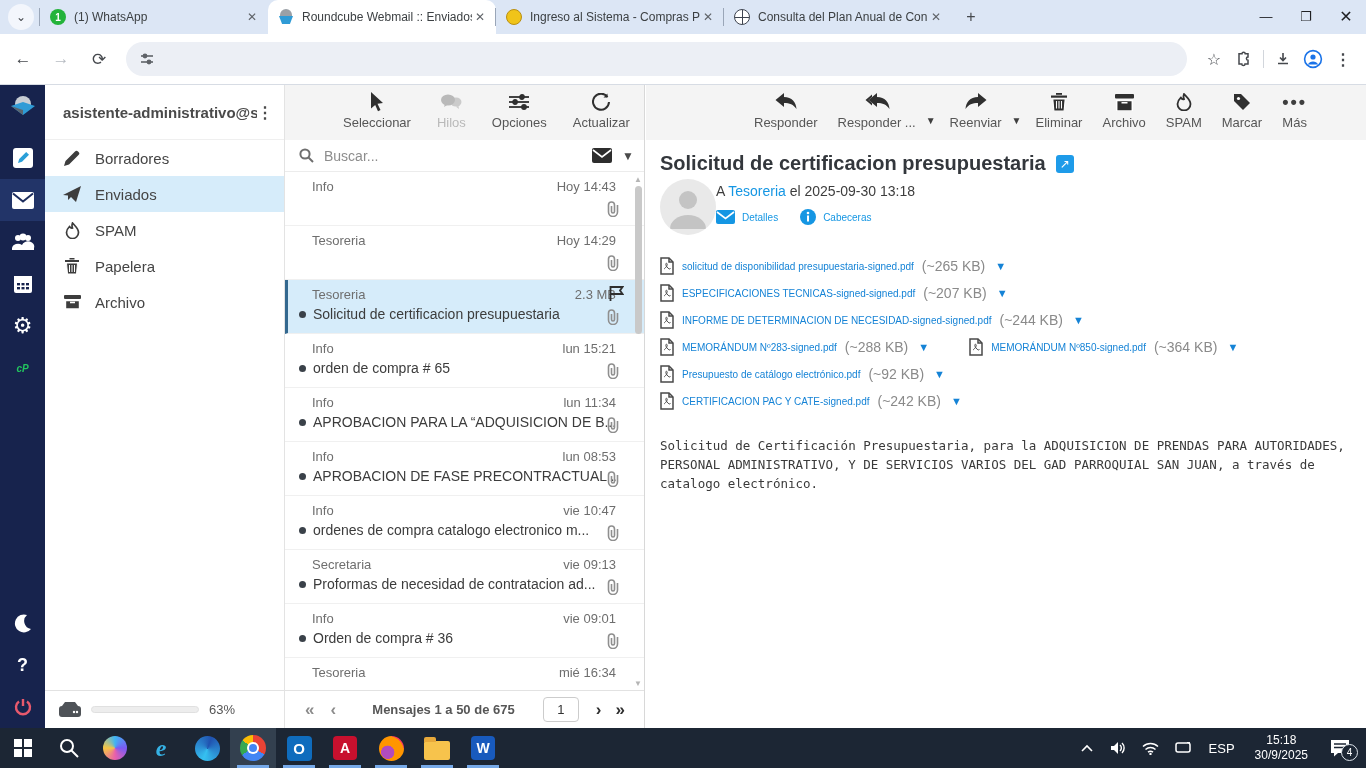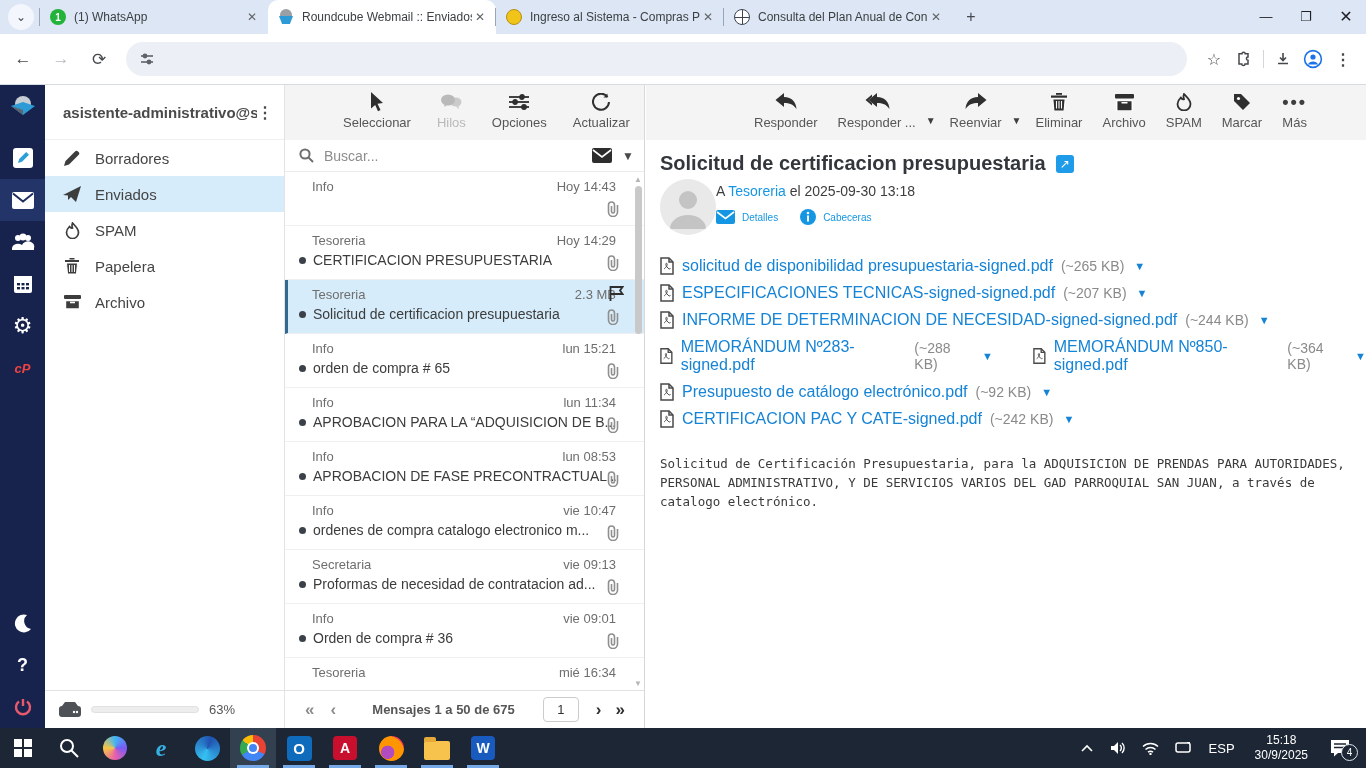--- a/index.html
+++ b/index.html
@@ -42,21 +42,21 @@
 
   
   .app { position:absolute; left:0; top:85px; width:1366px; height:643px; background:#fff; }
 
   
   .rail { position:absolute; left:0; top:0; width:45px; height:643px; background:#17234d; display:flex; flex-direction:column; align-items:center; }
   .rail .logo { margin-top:8px; margin-bottom:14px; }
   .railbtn { width:45px; height:42px; display:flex; align-items:center; justify-content:center; color:#fff; }
   .railbtn.active { background:#223468; }
   .rail .spacer { flex:1; }
-  .cp { color:#ef4444; font-weight:bold; font-size:13px; font-style:italic; }
+  .cp { color:#22c55e; font-weight:bold; font-size:10px; font-style:italic; }
   .railbtn.help { color:#fff; font-size:18px; font-weight:bold; }
 
   
   .folders { position:absolute; left:45px; top:0; width:240px; height:643px; background:#fff; border-right:1px solid #e3e3e3; }
   .acct { height:55px; display:flex; align-items:center; padding:0 10px 0 18px; border-bottom:1px solid #efefef; }
   .acct .name { flex:1; font-size:15px; font-weight:bold; color:#4a4a4a; white-space:nowrap; overflow:hidden; }
   .acct .kebab { color:#4a4a4a; font-size:16px; font-weight:bold; letter-spacing:1px; }
   .folder { height:36px; display:flex; align-items:center; padding:0 12px 0 16px; color:#454545; font-size:15px; }
   .folder .ficon { width:22px; margin-right:12px; color:#3d3d3d; display:flex; justify-content:center; }
   .folder.unread .flabel { font-weight:bold; color:#333; }
@@ -110,21 +110,21 @@
   .sender { display:flex; margin-top:4px; gap:0; }
   .avatar { width:56px; height:56px; border-radius:50%; background:#e9e9e9; overflow:hidden; display:flex; align-items:center; justify-content:center; }
   .sinfo { padding-top:4px; }
   .toline { font-size:14px; color:#3d3d3d; }
   .toline .lnk { color:#1596e3; }
   .hlinks { display:flex; align-items:center; gap:22px; margin-top:10px; }
   .hlink { display:flex; align-items:center; gap:7px; color:#1596e3; font-size:10px; }
   .attachments { margin-top:22px; display:flex; flex-direction:column; gap:9px; }
   .attline { display:flex; gap:40px; }
   .chip { display:flex; align-items:center; gap:8px; }
-  .chip .aname { color:#1583d6; font-size:16px; }
+  .chip .aname { color:#1583d6; font-size:10px; }
   .chip .asize { color:#8a8a8a; font-size:14px; }
   .chip .acaret { color:#1583d6; font-size:11px; margin-left:2px; }
   .mailbody { margin-top:26px; font-family:"DejaVu Sans Mono", monospace; font-size:12.5px; color:#3a3a3a; line-height:19px; max-width:700px; }
 
   
   .taskbar { position:absolute; left:0; top:728px; width:1366px; height:40px; background:#1c2634; display:flex; align-items:center; }
   .tslot { width:46px; height:40px; display:flex; align-items:center; justify-content:center; position:relative; flex:none; }
   .tslot.open::after { content:""; position:absolute; bottom:0; left:7px; right:7px; height:3px; background:#76a9e8; }
   .tslot.activeapp { background:#33404f; }
   .tray { margin-left:auto; display:flex; align-items:center; gap:4px; padding-right:6px; }
@@ -432,24 +432,20 @@
               <svg width="14" height="16" viewBox="0 0 14 16" fill="none" stroke="#8f8f8f" stroke-width="1.6">
                 <path d="M11.5 4 v7 a4.5 4.5 0 0 1 -9 0 V4 a3 3 0 0 1 6 0 v6.5 a1.5 1.5 0 0 1 -3 0 V5"></path>
               </svg>
             </span>
         </div>
         <div class="row">
           <div class="l1">
               <span>Tesoreria</span>
               <span class="meta">Hoy 14:29</span>
             </div>
-          <div class="l2">
-              <span class="dot"></span>
-              <span class="subj">CERTIFICACION PRESUPUESTARIA</span>
-            </div>
           <span class="clip">
               <svg width="14" height="16" viewBox="0 0 14 16" fill="none" stroke="#8f8f8f" stroke-width="1.6">
                 <path d="M11.5 4 v7 a4.5 4.5 0 0 1 -9 0 V4 a3 3 0 0 1 6 0 v6.5 a1.5 1.5 0 0 1 -3 0 V5"></path>
               </svg>
             </span>
         </div>
         <div class="row selected">
           <div class="l1">
               <span>Tesoreria</span>
               <span class="meta">2.3 MB</span>

